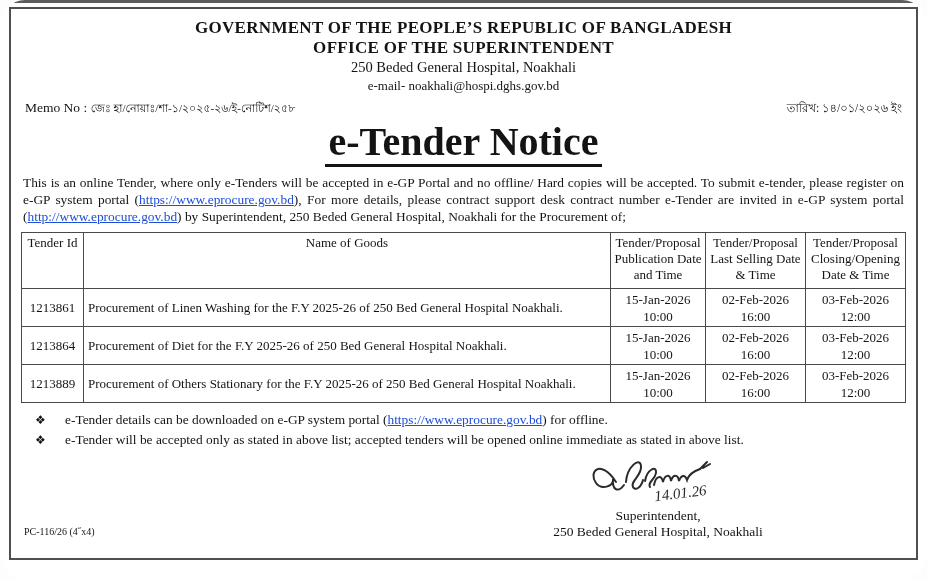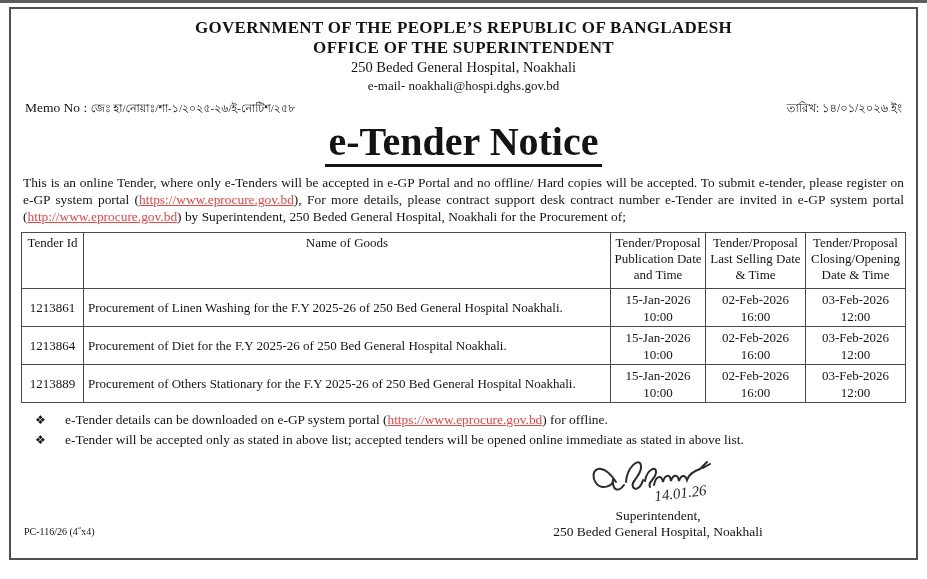--- a/index.html
+++ b/index.html
@@ -1,19 +1,19 @@
 <!DOCTYPE html>
 <html><head>
 <meta charset="utf-8">
 <style>
   * { margin:0; padding:0; box-sizing:border-box; }
   html,body { width:927px; height:579px; background:#fdfdfd; }
   .page {
     position:relative; width:927px; height:579px; background:#ffffff;
-    font-family:"Liberation Serif", serif; color:#141414; overflow:hidden;
+    font-family:"Liberation Serif", serif; color:#141414; overflow:hidden;border-radius:25px;
   }
   .scan-edge-line { position:absolute; top:0; left:0; width:100%; height:3px; background:#5d5d5d; }
   .doc-border {
     position:absolute; top:7px; left:9px; right:9px; bottom:19px;
     border:2px solid #4f4f4f; background:#fff;
   }
   .content { position:relative; width:100%; height:100%; padding:8px 10px 0 10px; }
 
   
   .letterhead { text-align:center; }
@@ -30,21 +30,21 @@
 
   
   .title-wrap { text-align:center; margin-top:2px; }
   .doc-title {
     display:inline-block; font-size:40px; font-weight:bold; line-height:42px;
     border-bottom:3px solid #141414; padding:0 4px 1px 4px;
   }
 
   
   .intro { margin-top:7px; font-size:13.4px; line-height:17px; text-align:justify; padding:0 2px; }
-  .intro a, .note-line a { color:#ef4444; text-decoration:underline; }
+  .intro a, .note-line a { color:#1d4ed8; text-decoration:underline; }
 
   
   table.tender { width:100%; border-collapse:collapse; margin-top:7px; font-size:13px; }
   table.tender th, table.tender td { border:1.5px solid #4a4a4a; }
   table.tender th { font-weight:normal; vertical-align:top; padding:2px 3px; line-height:16px; height:56px; text-align:center;margin-top:8px; }
   table.tender td { height:38px; padding:1px 4px; }
   .col-id  { width:62px; }
   .col-name{ width:528px; }
   .col-pub { width:95px; }
   .col-sell{ width:100px; }

